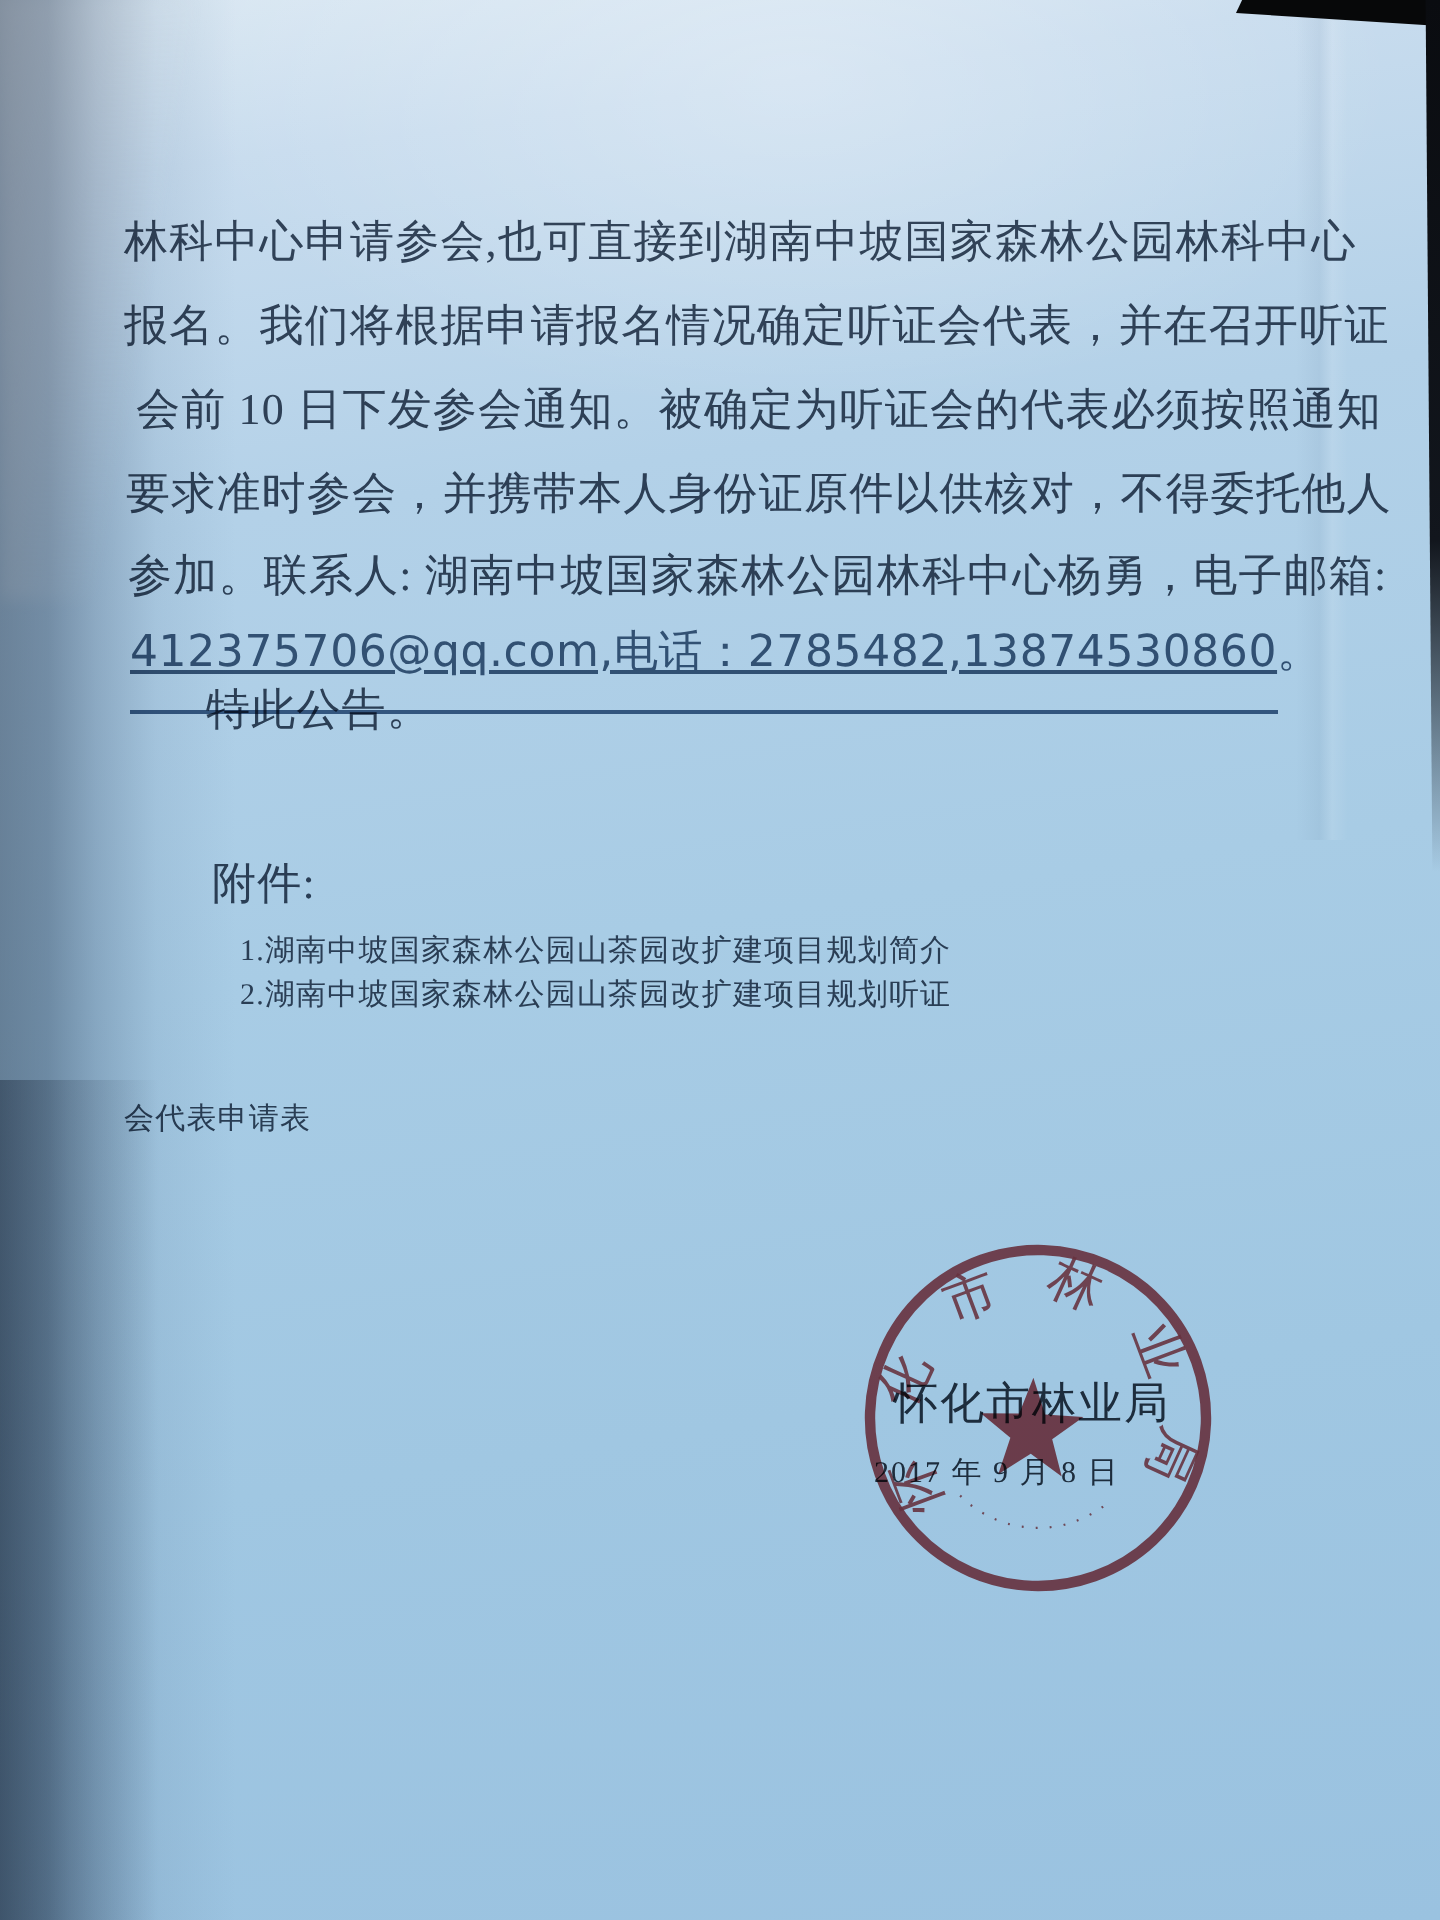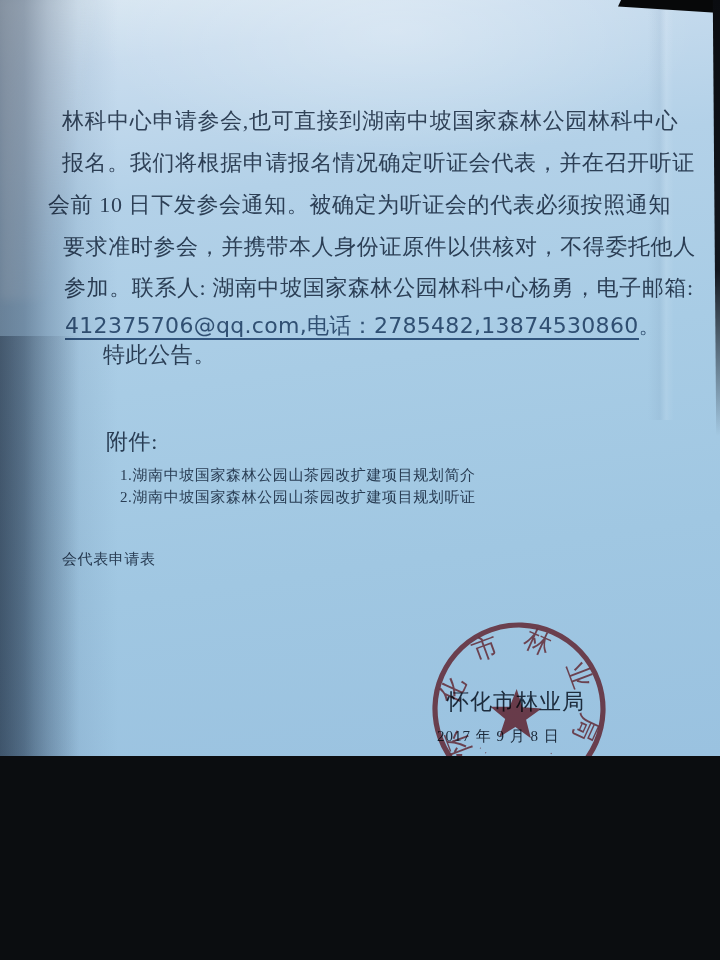--- a/index.html
+++ b/index.html
@@ -1,17 +1,17 @@
 <!DOCTYPE html>
 <html><head>
 <meta charset="utf-8">
 <style>
   html,body{margin:0;padding:0;background:#0b0d10;}
   .photo{
-    position:relative;width:720px;height:756px;overflow:hidden;
+    position:relative;width:720px;height:960px;overflow:hidden;
     background:#0b0d10;
     font-family:"Liberation Serif","DejaVu Serif",serif;
   }
   
   .paper{
     position:absolute;inset:0;
     background:
       radial-gradient(ellipse 60% 25% at 55% 4%, rgba(255,255,255,.30), rgba(255,255,255,0) 70%),
       linear-gradient(172deg,#dce9f3 0%,#c8dcee 9%,#b3d1e8 26%,#a8cce5 48%,#a0c7e2 72%,#9ac2e0 100%);
   }
@@ -49,21 +49,21 @@
     background:linear-gradient(90deg,rgba(120,150,180,0) 0,rgba(100,130,160,.10) 45%,rgba(255,255,255,.10) 70%,rgba(255,255,255,0) 100%);
   }
   .txt{
     position:absolute;white-space:nowrap;color:#3f4d5e;
     font-size:22px;letter-spacing:.6px;mix-blend-mode:multiply;
   }
   .link{
     font-family:"DejaVu Sans","Liberation Sans",sans-serif;
     font-size:22px;letter-spacing:.3px;color:#48637f;
   }
-  .link .ul{border-bottom:2px solid #4a6a8c;padding-bottom:0;}
+  .link .ul{border-bottom:2px solid #4a6a8c;padding-bottom:16px;text-decoration:underline;}
   .small{font-size:15px;}
   .sig{color:#2e3945;}
   .seal{
     position:absolute;left:407px;top:597px;width:224px;height:224px;
     mix-blend-mode:multiply;opacity:.93;transform:rotate(2deg);
   }
 </style>
 </head>
 <body>
 
@@ -71,21 +71,21 @@
   <div class="paper"></div>
   <div class="corner-light"></div>
   <div class="shadow-left"></div>
   <div class="shadow-left-bottom"></div>
   <div class="crease"></div>
   <div class="bg-top-right"></div>
   <div class="bg-right-strip"></div>
 
   <div class="txt" style="left:62px;top:106px">林科中心申请参会,也可直接到湖南中坡国家森林公园林科中心</div>
   <div class="txt" style="left:62px;top:148px">报名。我们将根据申请报名情况确定听证会代表，并在召开听证</div>
-  <div class="txt" style="left:48px;top:190px">会前 10 日下发参会通知。被确定为听证会的代表必须按照通知</div>
+  <div class="txt" style="left:68px;top:190px">会前 10 日下发参会通知。被确定为听证会的代表必须按照通知</div>
   <div class="txt" style="left:63px;top:232px">要求准时参会，并携带本人身份证原件以供核对，不得委托他人</div>
   <div class="txt" style="left:64px;top:273px">参加。联系人: 湖南中坡国家森林公园林科中心杨勇，电子邮箱:</div>
 
   <div class="txt link" style="left:65px;top:311px">
     <span class="ul">412375706@qq.com,电话：2785482,13874530860</span><span>。</span>
   </div>
 
   <div class="txt" style="left:103px;top:340px">特此公告。</div>
 
   <div class="txt" style="left:106px;top:427px">附件:</div>

